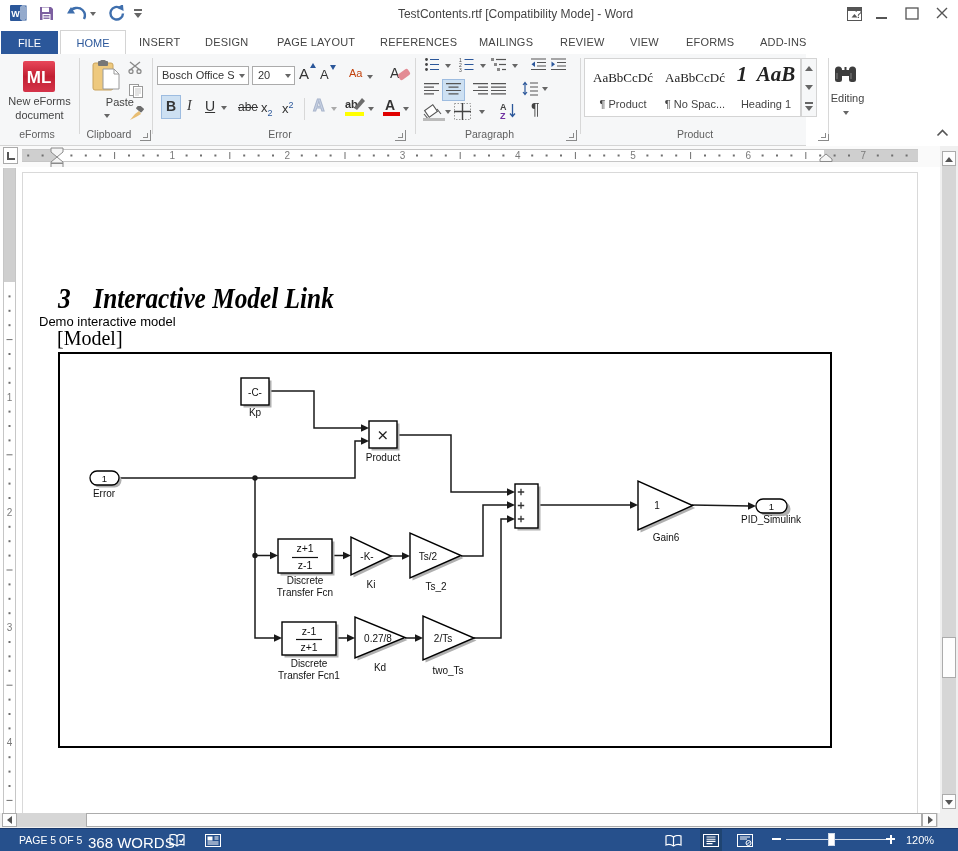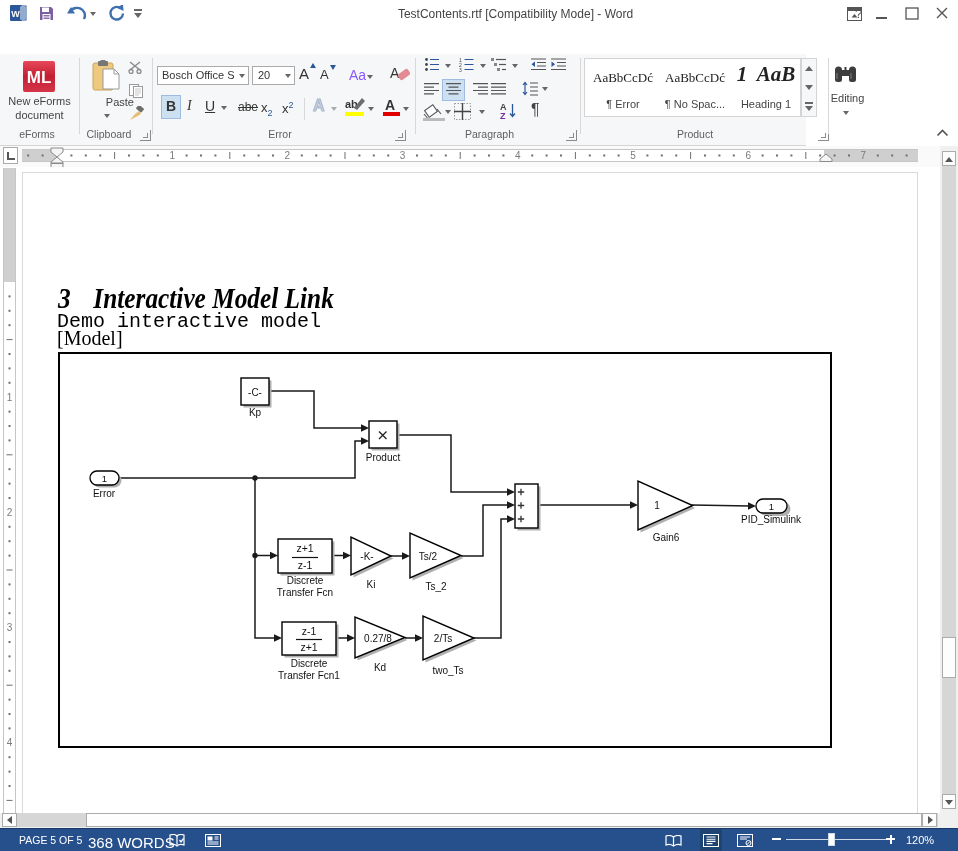--- a/index.html
+++ b/index.html
@@ -79,20 +79,33 @@
 
     <div class="abs" style="left:876px;top:17px;width:11px;height:1.5px;background:#555"></div>
 
     <svg class="abs" style="left:905px;top:7px" width="14" height="13" viewBox="0 0 14 13">
       <rect x="1" y="1" width="12" height="11" fill="none" stroke="#555" stroke-width="1.3"></rect>
     </svg>
 
     <svg class="abs" style="left:935px;top:6px" width="14" height="14" viewBox="0 0 14 14">
       <path d="M2 2 L12 12 M12 2 L2 12" stroke="#555" stroke-width="1.4"></path>
     </svg>
+  </div>
+  <div class="abs" id="tabrow">
+    <div class="abs" id="filetab">FILE</div>
+    <div class="abs" id="hometab">HOME</div>
+    <div class="abs tab" style="left:139px">INSERT</div>
+    <div class="abs tab" style="left:205px">DESIGN</div>
+    <div class="abs tab" style="left:277px">PAGE LAYOUT</div>
+    <div class="abs tab" style="left:380px">REFERENCES</div>
+    <div class="abs tab" style="left:479px">MAILINGS</div>
+    <div class="abs tab" style="left:560px">REVIEW</div>
+    <div class="abs tab" style="left:630px">VIEW</div>
+    <div class="abs tab" style="left:686px">EFORMS</div>
+    <div class="abs tab" style="left:760px">ADD-INS</div>
   </div>
   <div class="abs" id="ribbon">
 
     <svg class="abs" style="left:23px;top:7px" width="32" height="31" viewBox="0 0 32 31">
       <defs>
           <linearGradient id="mlg" x1="0" y1="0" x2="0" y2="1">
         <stop offset="0" stop-color="#e8475a"></stop>
             <stop offset="0.5" stop-color="#c21f32"></stop>
             <stop offset="1" stop-color="#d5344a"></stop>
       </linearGradient>
@@ -133,21 +146,21 @@
     <div class="abs gsep" style="left:152px"></div>
 
     <div class="abs combo" style="left:157px;top:12px;width:92px;height:19px;line-height:17px;padding-left:4px">Bosch Office S</div>
     <div class="abs dd" style="left:239px;top:20px"></div>
     <div class="abs combo" style="left:252px;top:12px;width:43px;height:19px;line-height:17px;padding-left:5px">20</div>
     <div class="abs dd" style="left:285px;top:20px"></div>
     <div class="abs" style="left:299px;top:11px;font-size:15px;color:#333">A</div>
     <div class="abs" style="left:310px;top:9px;width:0;height:0;border-left:3.5px solid transparent;border-right:3.5px solid transparent;border-bottom:5px solid #2b579a"></div>
     <div class="abs" style="left:320px;top:13px;font-size:13px;color:#333">A</div>
     <div class="abs" style="left:330px;top:11px;width:0;height:0;border-left:3.5px solid transparent;border-right:3.5px solid transparent;border-top:5px solid #2b579a"></div>
-    <div class="abs" style="left:349px;top:13px;font-size:14px;color:#8b5cf6">Aa</div>
+    <div class="abs" style="left:349px;top:13px;font-size:11px;color:#c2410c">Aa</div>
     <div class="abs dd" style="left:367px;top:21px"></div>
     <div class="abs" style="left:390px;top:11px;font-size:14px;color:#333">A</div>
     <div class="abs" style="left:398px;top:17px;width:12px;height:7px;background:#e38b94;border-radius:2px;transform:rotate(-35deg)"></div>
 
     <div class="abs" style="left:161px;top:41px;width:20px;height:24px;background:#cde0f2;border:1px solid #9dbce0;box-sizing:border-box"></div>
     <div class="abs" style="left:166px;top:44px;font-size:14px;font-weight:bold;color:#333">B</div>
     <div class="abs" style="left:187px;top:44px;font-size:14px;font-style:italic;font-family:'Liberation Serif',serif;color:#333">I</div>
     <div class="abs" style="left:205px;top:44px;font-size:14px;text-decoration:underline;color:#333">U</div>
     <div class="abs dd" style="left:221px;top:52px"></div>
     <div class="abs" style="left:238px;top:46px;font-size:12px;color:#333;text-decoration:line-through">abe</div>
@@ -236,21 +249,21 @@
       <text x="0" y="17" font-size="9" font-weight="bold" fill="#7030a0" font-family="Liberation Sans">Z</text>
       <path d="M12.5 2 v12 M10 11.5 l2.5 3 2.5 -3" stroke="#2b579a" stroke-width="1.3" fill="none"></path>
     </svg>
     <div class="abs" style="left:531px;top:47px;font-size:16px;color:#444">¶</div>
     <div class="abs glabel" style="left:415px;width:149px">Paragraph</div>
     <div class="abs launch" style="left:566px;top:76px"></div>
     <div class="abs gsep" style="left:580px"></div>
 
     <div class="abs" style="left:584px;top:4px;width:217px;height:59px;background:#fff;border:1px solid #d4d4d4;box-sizing:border-box"></div>
     <div class="abs" style="left:588px;top:16px;width:70px;text-align:center;font-size:13px;font-family:'Liberation Serif',serif;color:#222">AaBbCcDć</div>
-    <div class="abs" style="left:588px;top:44px;width:70px;text-align:center;font-size:11px;color:#444">¶ Error</div>
+    <div class="abs" style="left:588px;top:44px;width:70px;text-align:center;font-size:11px;color:#444">¶ Product</div>
     <div class="abs" style="left:660px;top:16px;width:70px;text-align:center;font-size:13px;font-family:'Liberation Serif',serif;color:#222">AaBbCcDć</div>
     <div class="abs" style="left:660px;top:44px;width:70px;text-align:center;font-size:11px;color:#444">¶ No Spac...</div>
     <div class="abs" style="left:730px;top:8px;width:72px;text-align:center;font-size:21px;font-family:'Liberation Serif',serif;font-weight:bold;font-style:italic;color:#222">1&nbsp; AaB</div>
     <div class="abs" style="left:730px;top:44px;width:72px;text-align:center;font-size:11px;color:#444">Heading 1</div>
     <div class="abs" style="left:801px;top:4px;width:16px;height:59px;border:1px solid #d4d4d4;box-sizing:border-box;background:#f6f7f8"></div>
     <div class="abs" style="left:805px;top:12px;width:0;height:0;border-left:4px solid transparent;border-right:4px solid transparent;border-bottom:5px solid #666"></div>
     <div class="abs" style="left:805px;top:31px;width:0;height:0;border-left:4px solid transparent;border-right:4px solid transparent;border-top:5px solid #666"></div>
     <div class="abs" style="left:805px;top:48px;width:8px;height:1.5px;background:#666"></div>
     <div class="abs" style="left:805px;top:52px;width:0;height:0;border-left:4px solid transparent;border-right:4px solid transparent;border-top:5px solid #666"></div>
     <div class="abs glabel" style="left:584px;width:222px">Product</div>
@@ -393,21 +406,21 @@
       <rect x="5.5" y="560.4" width="2" height="2" fill="#6e6e6e"></rect>
       <text x="6.5" y="579.3" font-size="10" font-family="Liberation Sans" fill="#7a7a7a" text-anchor="middle">4</text>
       <rect x="5.5" y="589.2" width="2" height="2" fill="#6e6e6e"></rect>
       <rect x="5.5" y="603.6" width="2" height="2" fill="#6e6e6e"></rect>
       <rect x="5.5" y="618.0" width="2" height="2" fill="#6e6e6e"></rect>
       <rect x="3.5" y="632.9" width="6" height="1" fill="#6e6e6e"></rect>
         </g>
     </svg>
 
     <div class="abs" style="left:58px;top:117px;font-family:'Liberation Serif',serif;font-weight:bold;font-style:italic;font-size:29px;line-height:29px;color:#000;transform:scaleX(0.873);transform-origin:left top;white-space:nowrap"><span>3</span><span style="margin-left:26px">Interactive Model Link</span></div>
-    <div class="abs" style="left:57px;top:146px;font-family:Liberation Mono, monospace;font-size:20px;line-height:18px;color:#000">Demo interactive model</div>
+    <div class="abs" style="left:39px;top:146px;font-family:Liberation Sans, sans-serif;font-size:13px;line-height:18px;color:#000">Demo interactive model</div>
     <div class="abs" style="left:57px;top:161px;font-family:'Liberation Serif',serif;font-size:20px;line-height:21px;color:#000">[Model]</div>
 
 
     <svg class="abs" id="diagram" style="left:58px;top:185px" width="775" height="397" viewBox="0 0 775 397">
       <rect x="1" y="1" width="772" height="394" fill="#fff" stroke="#000" stroke-width="2"></rect>
       <path d="M211,39 L256,39 L256,76 L305,76" fill="none" stroke="#1a1a1a" stroke-width="1.5"></path>
       <path d="M311,76 l-8,-3.8 v7.6 z" fill="#1a1a1a"></path>
       <path d="M61,126 L297,126 L297,89 L305,89" fill="none" stroke="#1a1a1a" stroke-width="1.5"></path>
       <path d="M311,89 l-8,-3.8 v7.6 z" fill="#1a1a1a"></path>
       <circle cx="197" cy="126" r="2.7" fill="#1a1a1a"></circle>

